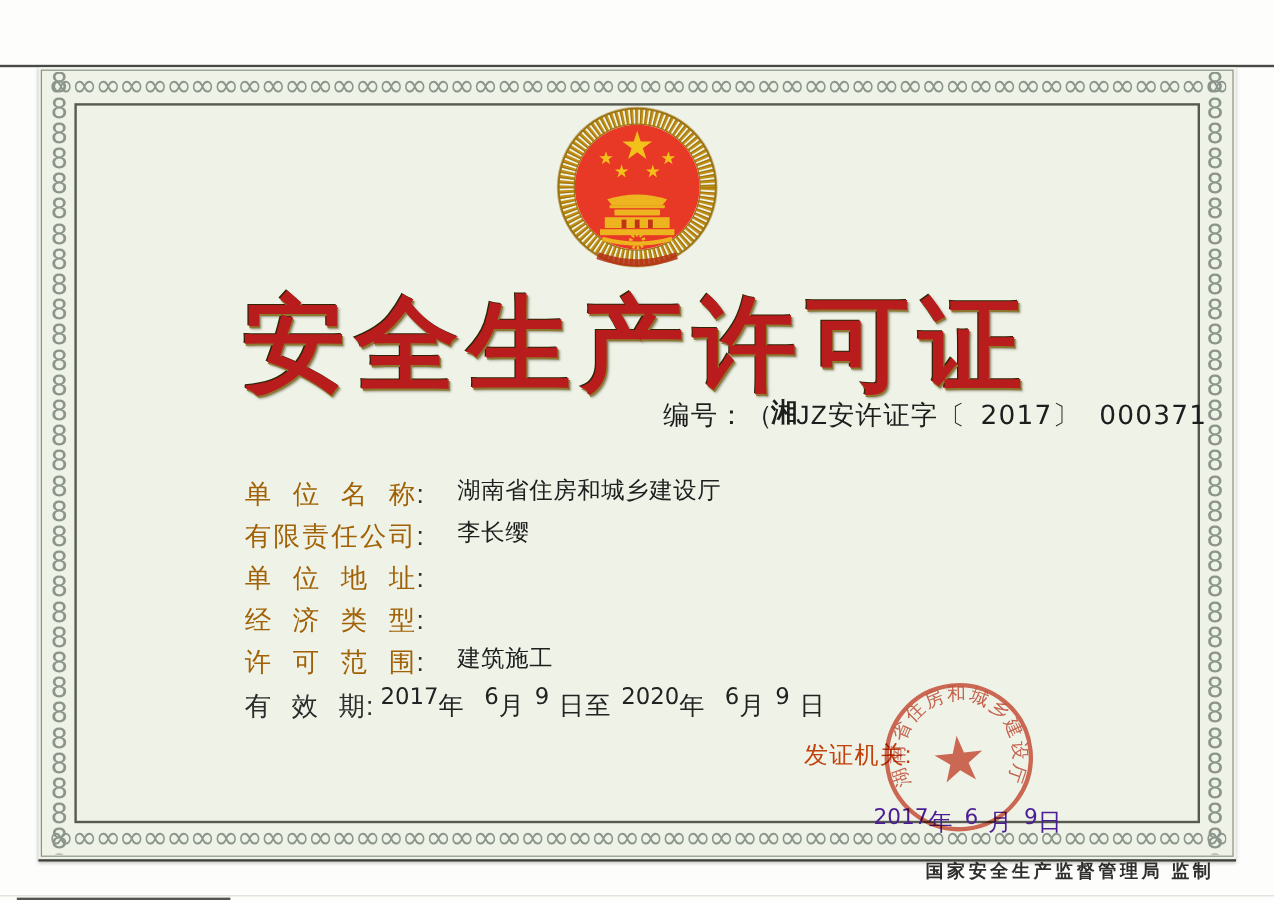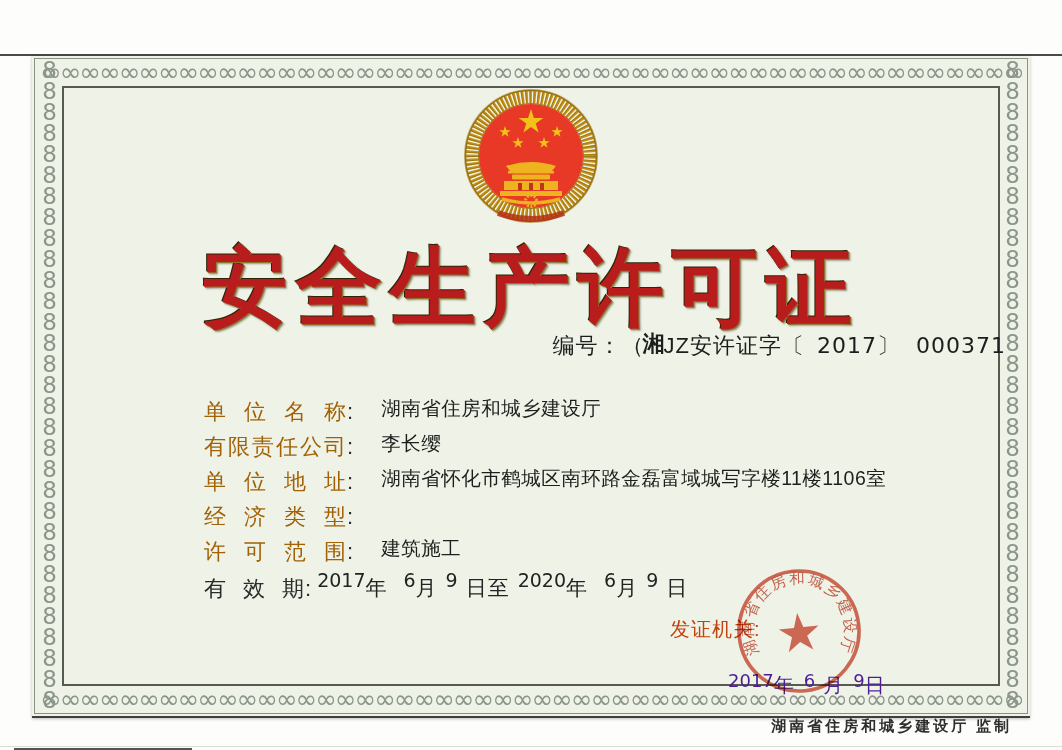--- a/index.html
+++ b/index.html
@@ -144,21 +144,20 @@
 
     <div class="field-row">
       <span class="field-label">有限责任公司</span>
         <span class="field-colon">:</span>
       <span class="field-value">李长缨</span>
     </div>
 
     <div class="field-row">
       <span class="field-label">单位地址</span>
         <span class="field-colon">:</span>
-      <span class="field-value">湖南省怀化市鹤城区南环路金磊富域城写字楼11楼1106室</span>
     </div>
 
     <div class="field-row">
       <span class="field-label">经济类型</span>
         <span class="field-colon">:</span>
     </div>
 
     <div class="field-row">
       <span class="field-label">许可范围</span>
         <span class="field-colon">:</span>
@@ -185,16 +184,16 @@
     </defs>
     <circle cx="91" cy="91" r="60" fill="none" stroke="#cf4a36" stroke-width="3.6" opacity="0.88"></circle>
     <path d="M0,-1 L0.2245,-0.309 0.951,-0.309 0.363,0.118 0.588,0.809 0,0.382 -0.588,0.809 -0.363,0.118 -0.951,-0.309 -0.2245,-0.309 Z" transform="translate(91,94) scale(21)" fill="#cf4a36" opacity="0.88"></path>
     <text font-size="15.5" fill="#c94a36" opacity="0.92" letter-spacing="2" font-family="Liberation Sans, DejaVu Sans, sans-serif">
       <textPath href="#sealArc" startOffset="2">湖南省住房和城乡建设厅</textPath>
     </text>
   </svg>
 
 </div>
 
-<div class="footer-imprint">湖南省住房和城乡建设厅 监制</div>
+<div class="footer-imprint">国家安全生产监督管理局 监制</div>
 
 <div class="scan-bottom-line"></div>
 <div class="scan-bottom-mark"></div>
 
 </body></html>

